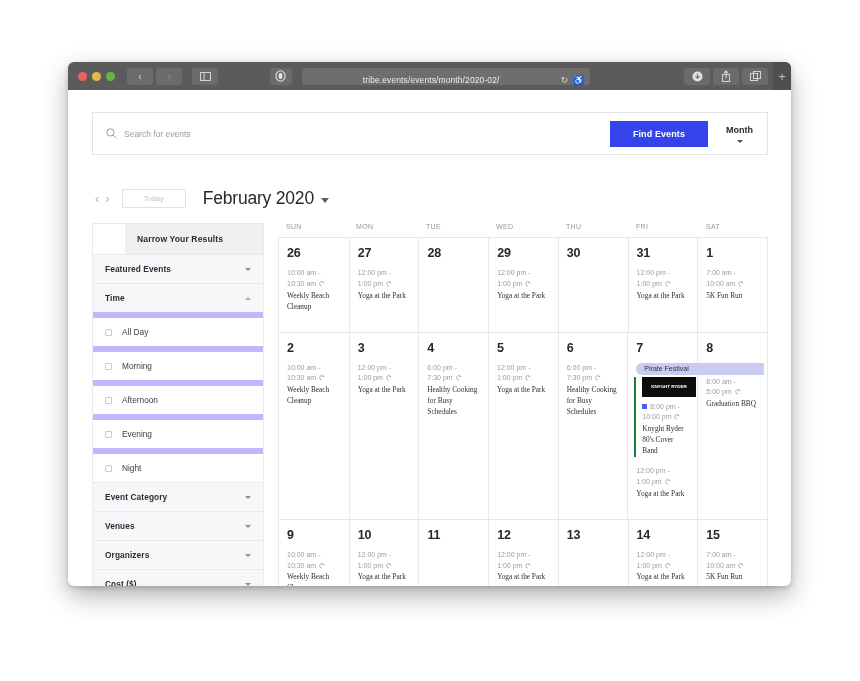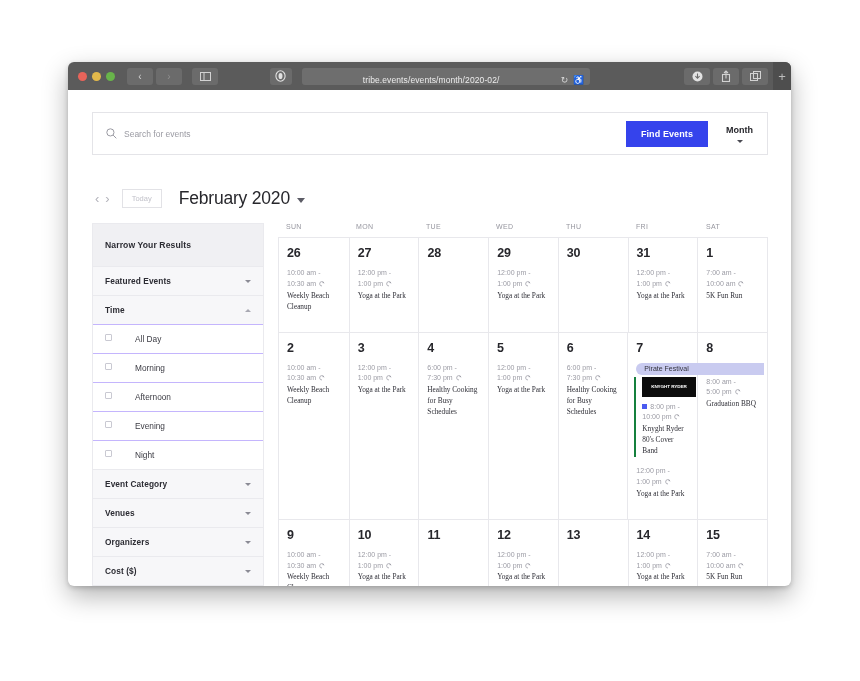--- a/index.html
+++ b/index.html
@@ -113,21 +113,21 @@
     font-size: 8.5px;
     color: #45454a;
     background: transparent;
   }
   #search-input::placeholder { color: #9a9aa2; }
   #find-events-btn {
     background: #3543ec;
     color: #fff;
     font-size: 9px; font-weight: bold;
     border: none;
-    padding: 8px 15px;
+    padding: 8px 23px;
     cursor: pointer;
     letter-spacing: 0.1px;
   }
   #view-select {
     display: flex; align-items: center; gap: 5px;
     margin-left: 18px; margin-right: 2px;
     font-size: 9px; font-weight: bold; color: #27272c;
     cursor: pointer;
     flex-direction: column;
   }
@@ -147,21 +147,21 @@
     color: #b3b3bb; font-size: 13px;
     padding: 0 3px; cursor: pointer;
     line-height: 1;
   }
   #today-btn {
     margin-left: 9px;
     border: 1px solid #e2e2e6;
     background: #fff;
     color: #c2c2ca;
     font-size: 7.5px;
-    padding: 4px 9px;
+    padding: 4px 21px;
     cursor: pointer;
     font-family: "Liberation Sans", sans-serif;
   }
   #month-title {
     margin-left: 17px;
     font-size: 17.5px;
     color: #27272c;
     font-weight: normal;
     letter-spacing: -0.2px;
   }
@@ -176,24 +176,25 @@
 
   
   #filters {
     position: absolute; left: 24px; top: 133px;
     width: 172px;
     border: 1px solid #eaeaee;
     background: #fff;
   }
   #filters-header {
     background: #f0f0f3;
-    padding: 16px 12px;
+    padding: 10px 12px;
     font-size: 8.6px; font-weight: bold;
     color: #2c2c33;
     letter-spacing: 0.1px;
+    margin-left: 32px;
   }
   .filter-row {
     background: #f7f7f9;
     border-top: 1px solid #eaeaee;
     padding: 9px 12px;
     display: flex; align-items: center; justify-content: space-between;
     cursor: pointer;
   }
   .filter-row .label {
     font-size: 8.3px; font-weight: bold; color: #2c2c33;
@@ -205,23 +206,23 @@
     border-right: 3px solid transparent;
     border-top: 3.6px solid #8b8b95;
   }
   .chev-up {
     border-left: 3px solid transparent;
     border-right: 3px solid transparent;
     border-bottom: 3.6px solid #a8a8b2;
   }
   .check-row {
     background: #fff;
-    border-top: 1px solid #c4b5fd;
+    border-top: 6px solid #c4b5fd;
     padding: 9px 12px;
-    display: flex; gap: 23px;
+    display: flex; align-items: center; gap: 10px;
     cursor: pointer;
   }
   .cbox {
     width: 7px; height: 7px;
     border: 1px solid #c9c9d2;
     border-radius: 1px;
     background: #fff;
     flex: none;
   }
   .check-row .label { font-size: 8.3px; color: #3c3c44; }

